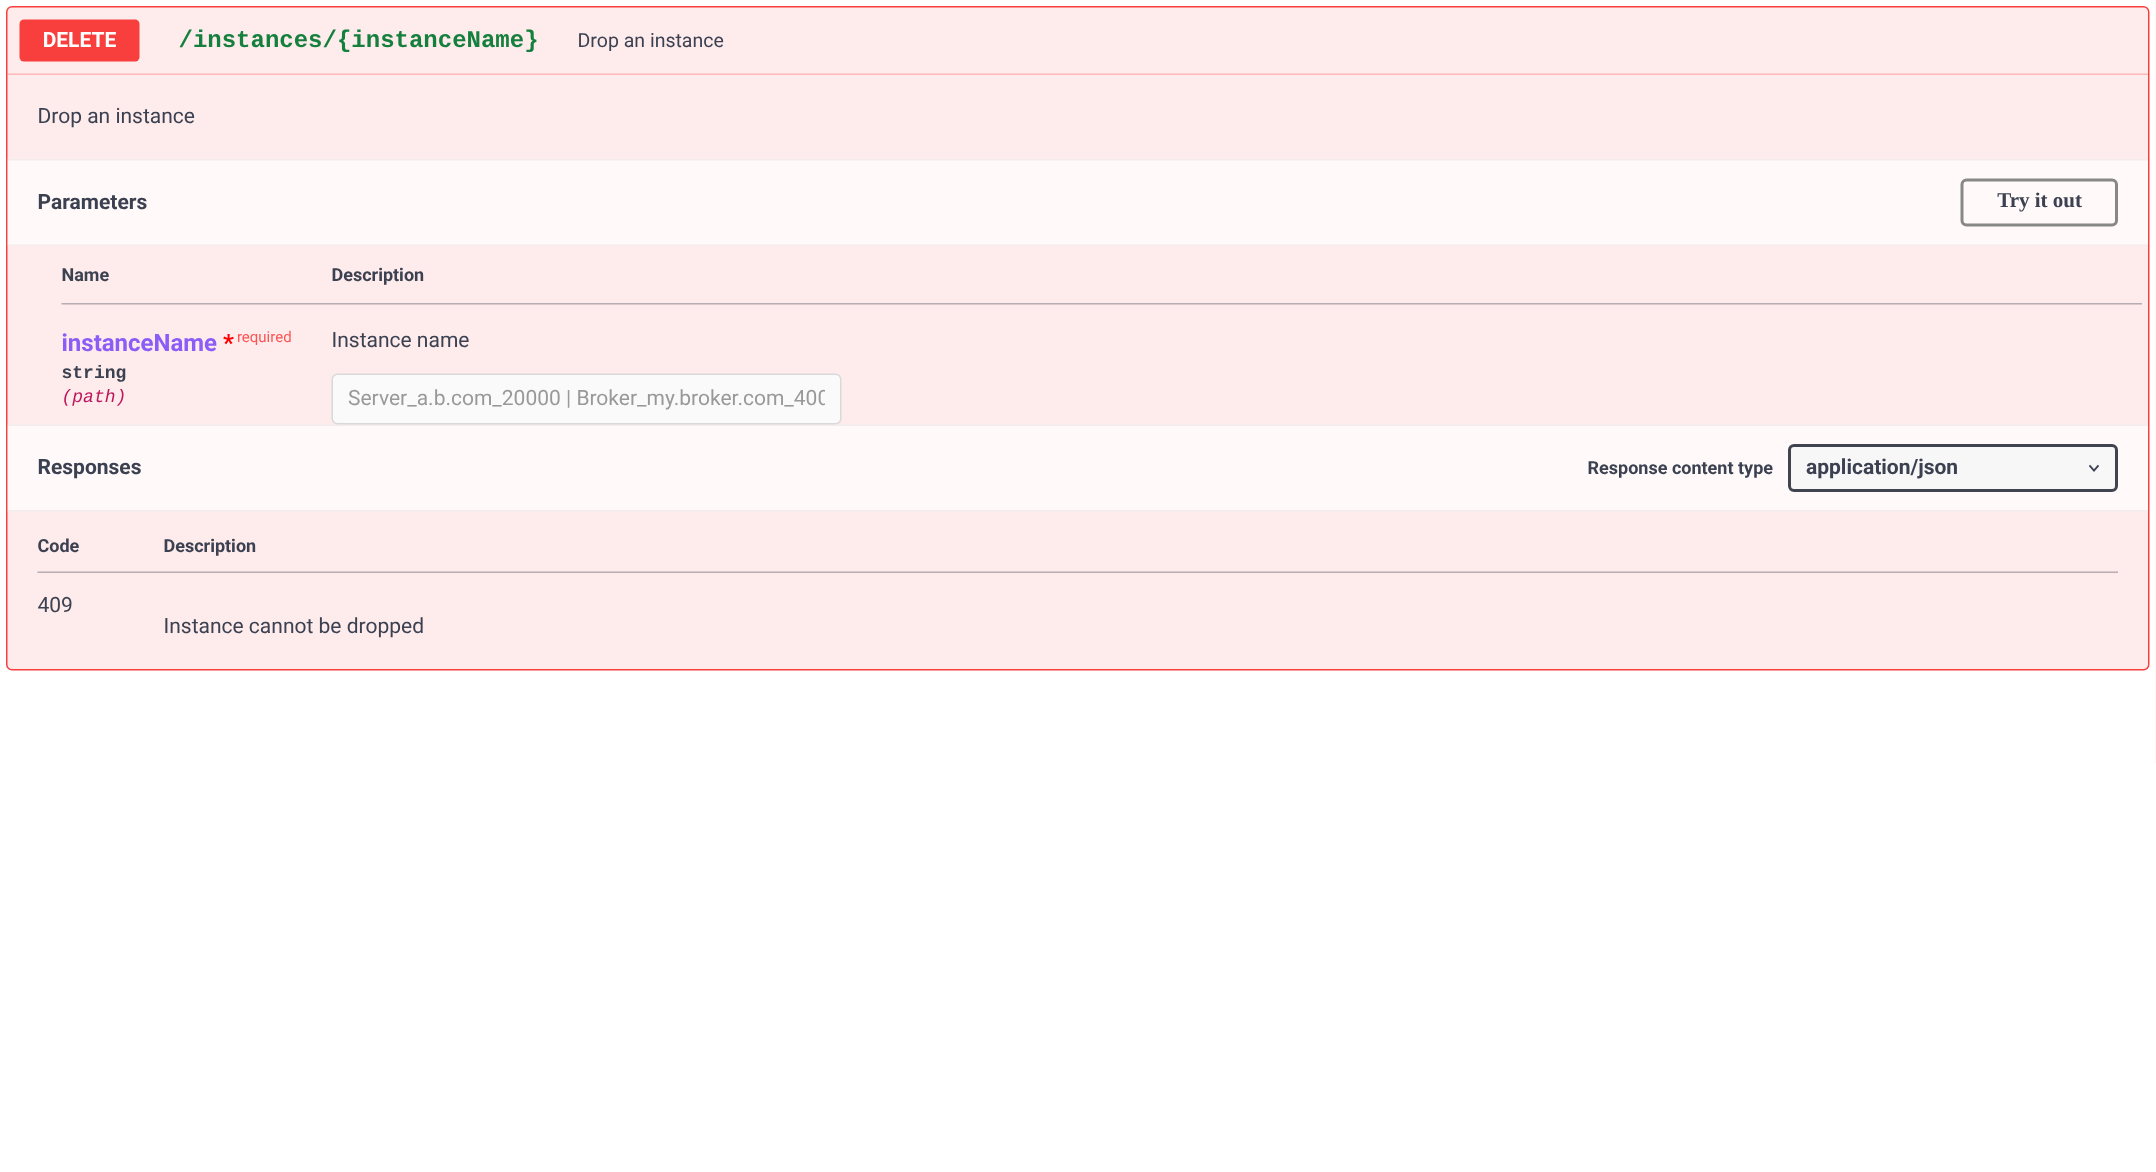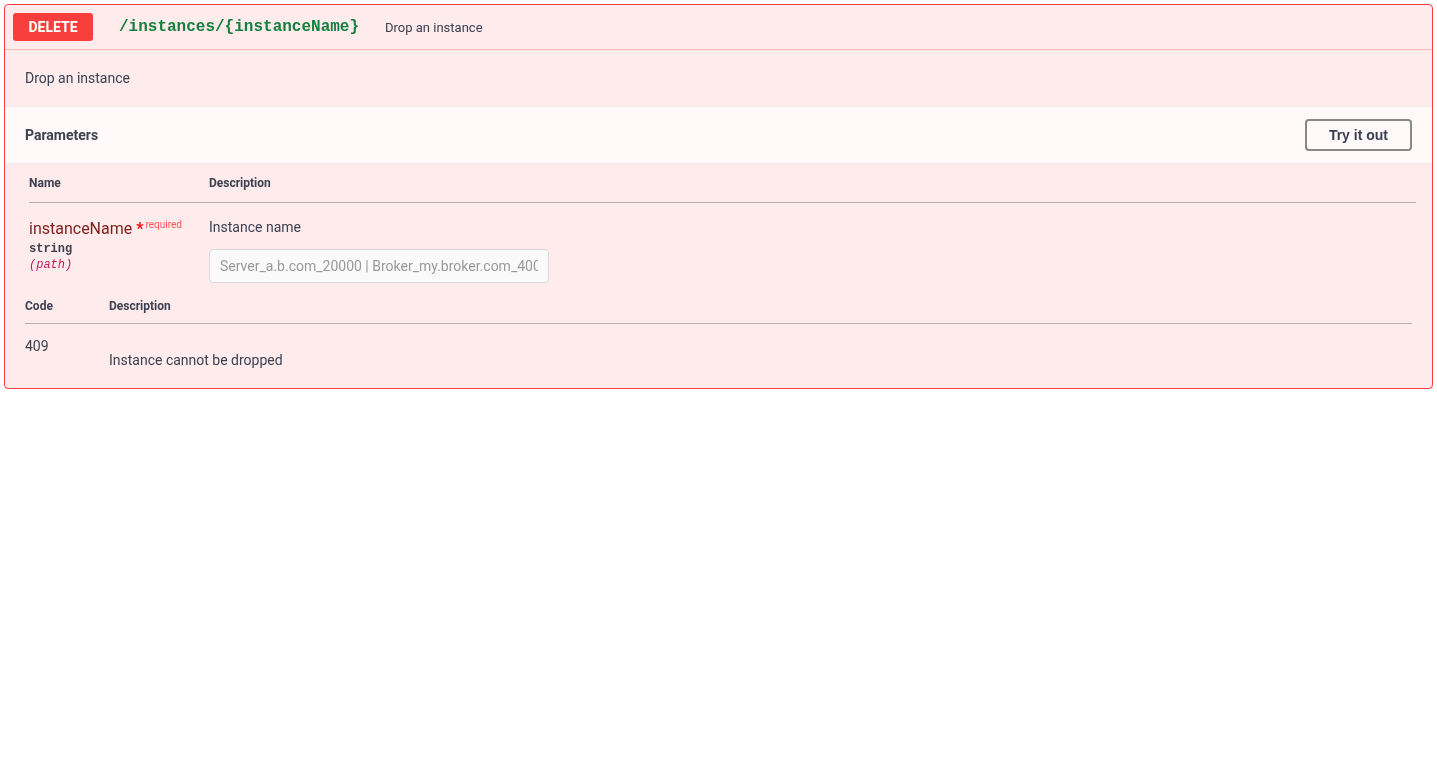--- a/index.html
+++ b/index.html
@@ -67,45 +67,45 @@
     }
     .try-it-out-btn {
       background: transparent;
       border: 2px solid #888;
       border-radius: 4px;
       padding: 6px 22px;
       font-size: 14px;
       font-weight: 700;
       color: #3b4151;
       cursor: pointer;
-      font-family: Liberation Sans, sans-serif;
+      font-family: Liberation Serif, serif;
     }
     .params-table {
       width: calc(100% - 40px);
-      margin: 0 24px;
+      margin: 0 36px;
       padding: 10px 0 30px 0;
       border-collapse: collapse;
     }
     .params-table thead th {
       text-align: left;
       font-size: 12px;
       font-weight: 700;
       color: #3b4151;
       padding: 12px 0;
       border-bottom: 1px solid rgba(59,65,81,0.2);
     }
     .params-table td {
       vertical-align: top;
       padding: 16px 0 0 0;
     }
     .param-name-col { width: 180px; }
     .param-name {
       font-size: 16px;
-      font-weight: 400;
-      color: #7f1d1d;
+      font-weight: 700;
+      color: #8b5cf6;
     }
     .required-star { color: #ff0000; font-weight: 700; }
     .required-label { color: rgba(255,0,0,0.65); font-size: 10px; padding-left: 2px; vertical-align: super;}
     .param-type {
       font-family: "Courier New", monospace;
       font-weight: 700;
       font-size: 12px;
       color: #3b4151;
       margin-top: 4px;
     }
@@ -232,20 +232,34 @@
           <div class="param-in">(path)</div>
         </td>
         <td>
           <div class="param-desc">Instance name</div>
           <input type="text" class="param-input" disabled="" placeholder="Server_a.b.com_20000 | Broker_my.broker.com_40000" style="">
         </td>
       </tr>
     </tbody>
   </table>
 
+  <div class="responses-header">
+    <span class="section-title">Responses</span>
+    <div class="response-content-type-wrap">
+      <span class="response-content-type-label">Response content type</span>
+      <span class="select-wrap">
+        <select class="content-type-select">
+          <option>application/json</option>
+        </select>
+        <svg class="select-chevron" viewBox="0 0 20 20">
+            <path d="M5 7l5 6 5-6" fill="none" stroke="#3b4151" stroke-width="2"></path>
+          </svg>
+      </span>
+    </div>
+  </div>
 
   <table class="responses-table">
     <thead>
       <tr>
         <th class="code-col">Code</th>
         <th>Description</th>
       </tr>
     </thead>
     <tbody>
       <tr>

